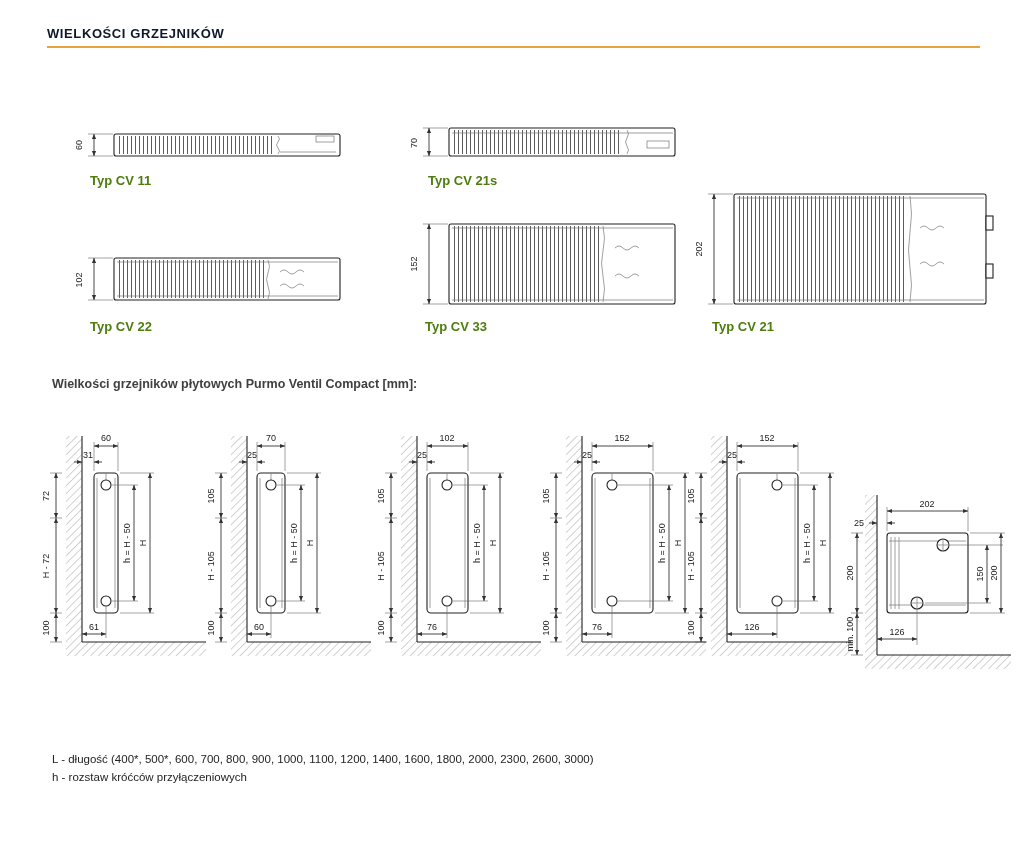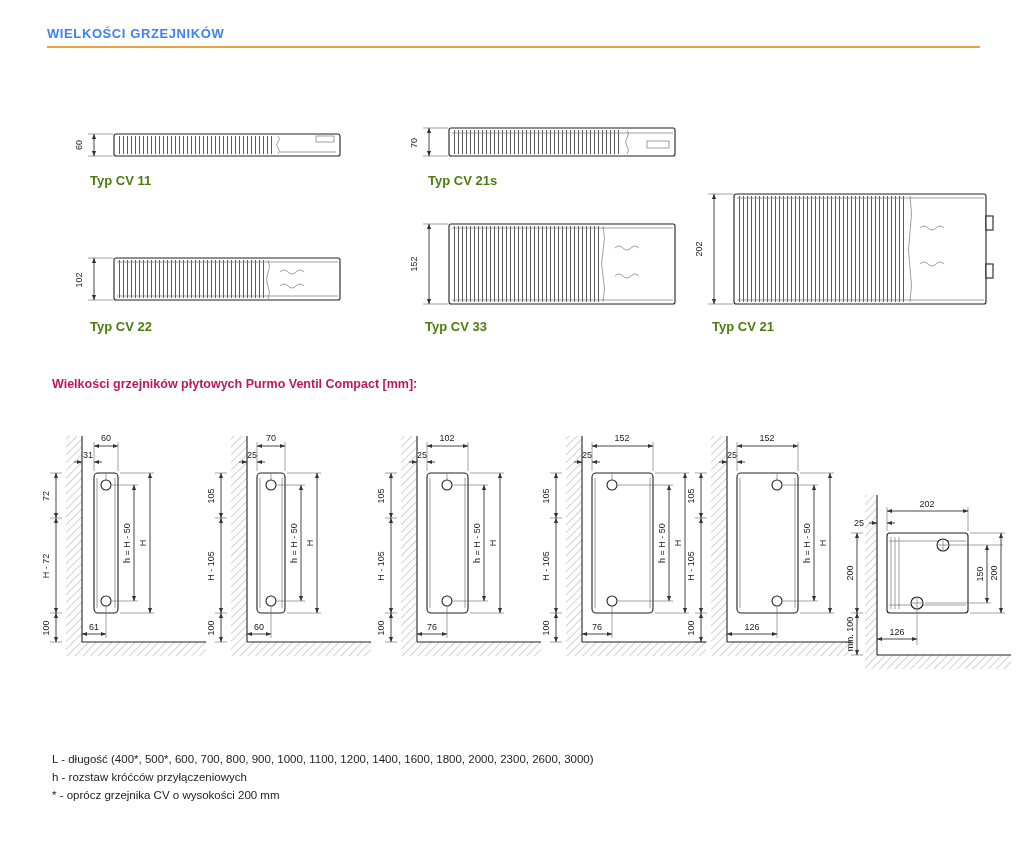--- a/index.html
+++ b/index.html
@@ -1,22 +1,22 @@
 <!DOCTYPE html>
 <html><head>
 <meta charset="utf-8">
 <style>
   html,body { margin:0; padding:0; background:#fff; }
   .page { position:relative; width:1027px; height:850px; background:#ffffff;
           font-family:"Liberation Sans", sans-serif; overflow:hidden; }
   .abs { position:absolute; }
-  .title { color:#3b82f6; font-size:13px; font-weight:700; letter-spacing:.6px; }
+  .title { color:#0f172a; font-size:13px; font-weight:700; letter-spacing:.6px; }
   .rule  { background:#EAA23C; height:2px; }
   .type-label { font-size:13px; font-weight:700; color:#4d7c0f; }
-  .subtitle   { font-size:12.5px; font-weight:700; color:#be185d; }
+  .subtitle   { font-size:12.5px; font-weight:700; color:#404040; }
   .legend-line { font-size:11.5px; color:#232323; line-height:18px; white-space:nowrap; }
   svg text { font-family:"Liberation Sans", sans-serif; font-size:9px; fill:#1c1c1c; }
   .dim     { stroke:#333; stroke-width:0.9; fill:none; }
   .ext     { stroke:#666; stroke-width:0.6; fill:none; }
   .body-ln { stroke:#222; stroke-width:1.1; fill:#fff; }
   .thin    { stroke:#777; stroke-width:0.7; fill:none; }
 </style>
 </head>
 <body>
 
@@ -407,15 +407,14 @@
       <line x1="156" y1="48" x2="156" y2="128" class="dim" marker-start="url(#arr)" marker-end="url(#arr)"></line>
       <text x="152" y="88" text-anchor="middle" transform="rotate(-90 152 88)">200</text>
       <line x1="72" y1="124" x2="72" y2="160" class="ext"></line>
       <line x1="32" y1="154" x2="72" y2="154" class="dim" marker-start="url(#arr)" marker-end="url(#arr)"></line>
       <text x="52" y="150" text-anchor="middle">126</text>
     </g>
   </svg>
 
   <div class="abs legend-line" style="left:52px;top:750px">L - długość (400*, 500*, 600, 700, 800, 900, 1000, 1100, 1200, 1400, 1600, 1800, 2000, 2300, 2600, 3000)</div>
   <div class="abs legend-line" style="left:52px;top:768px">h - rozstaw króćców przyłączeniowych</div>
-  <div class="abs legend-line" style="left:52px;top:786px">* - oprócz grzejnika CV o wysokości 200 mm</div>
 
 </div>
 
 </body></html>

